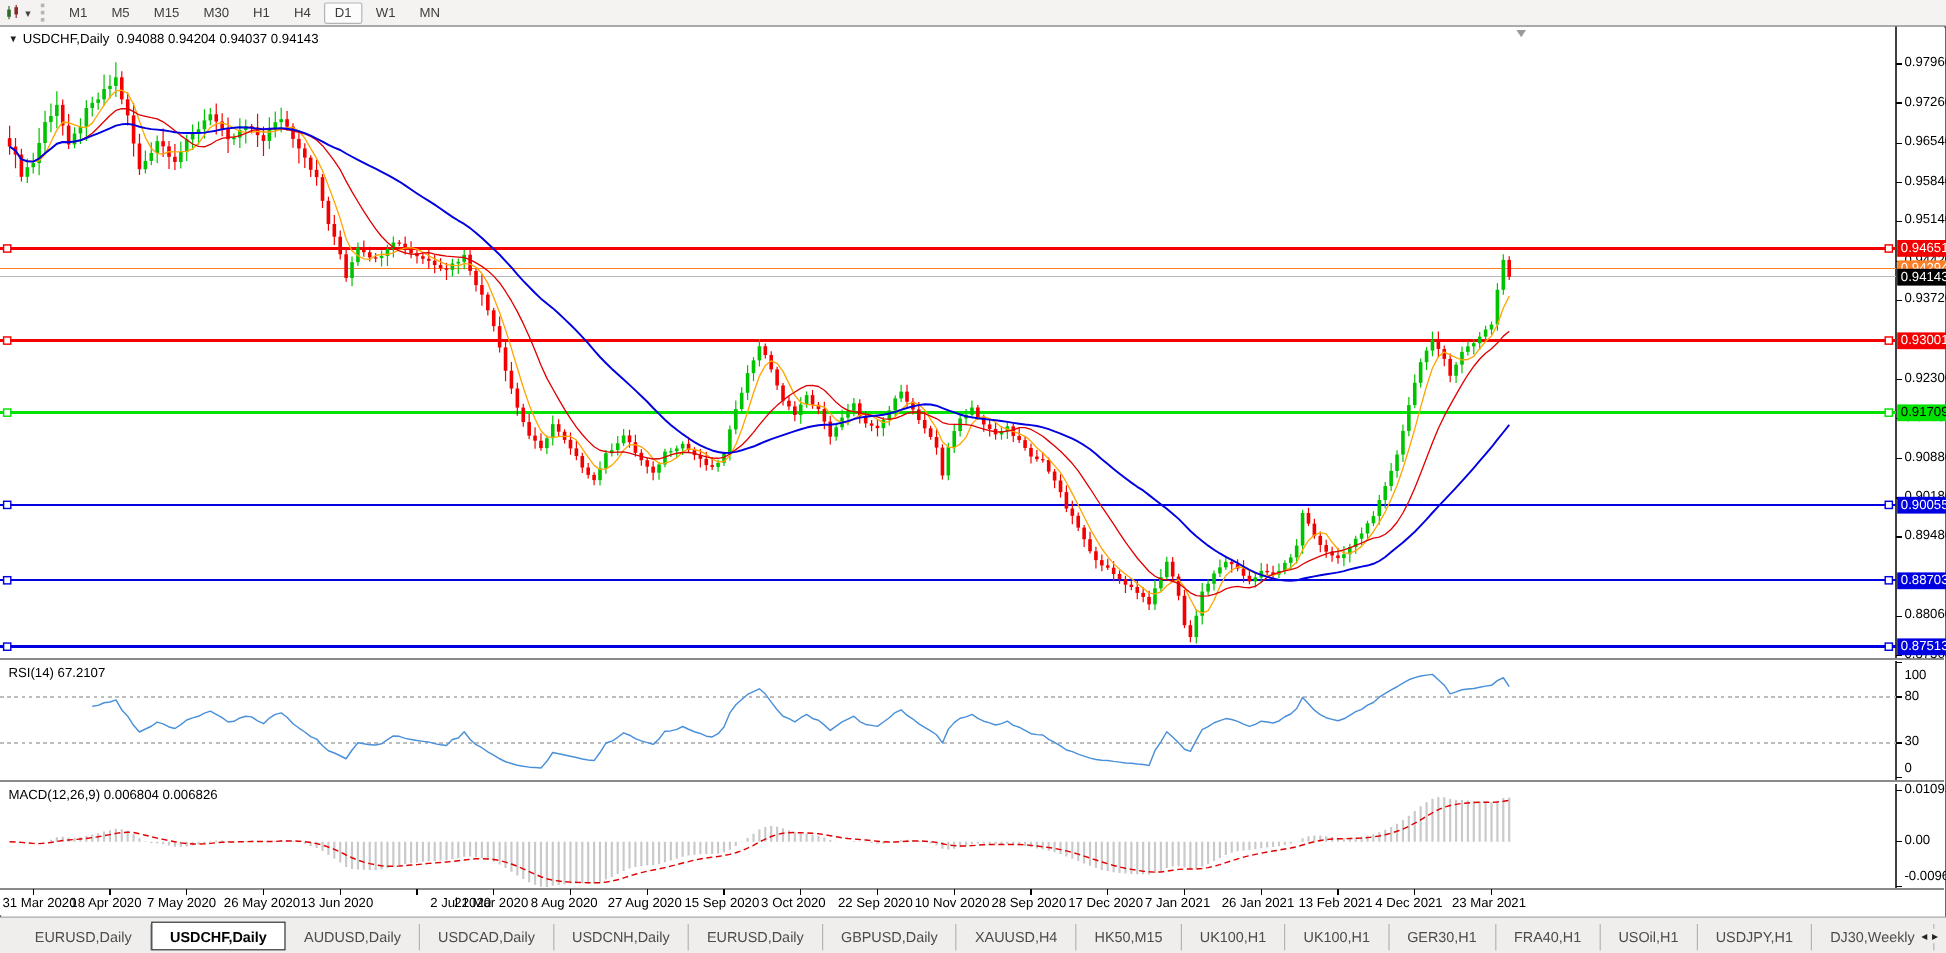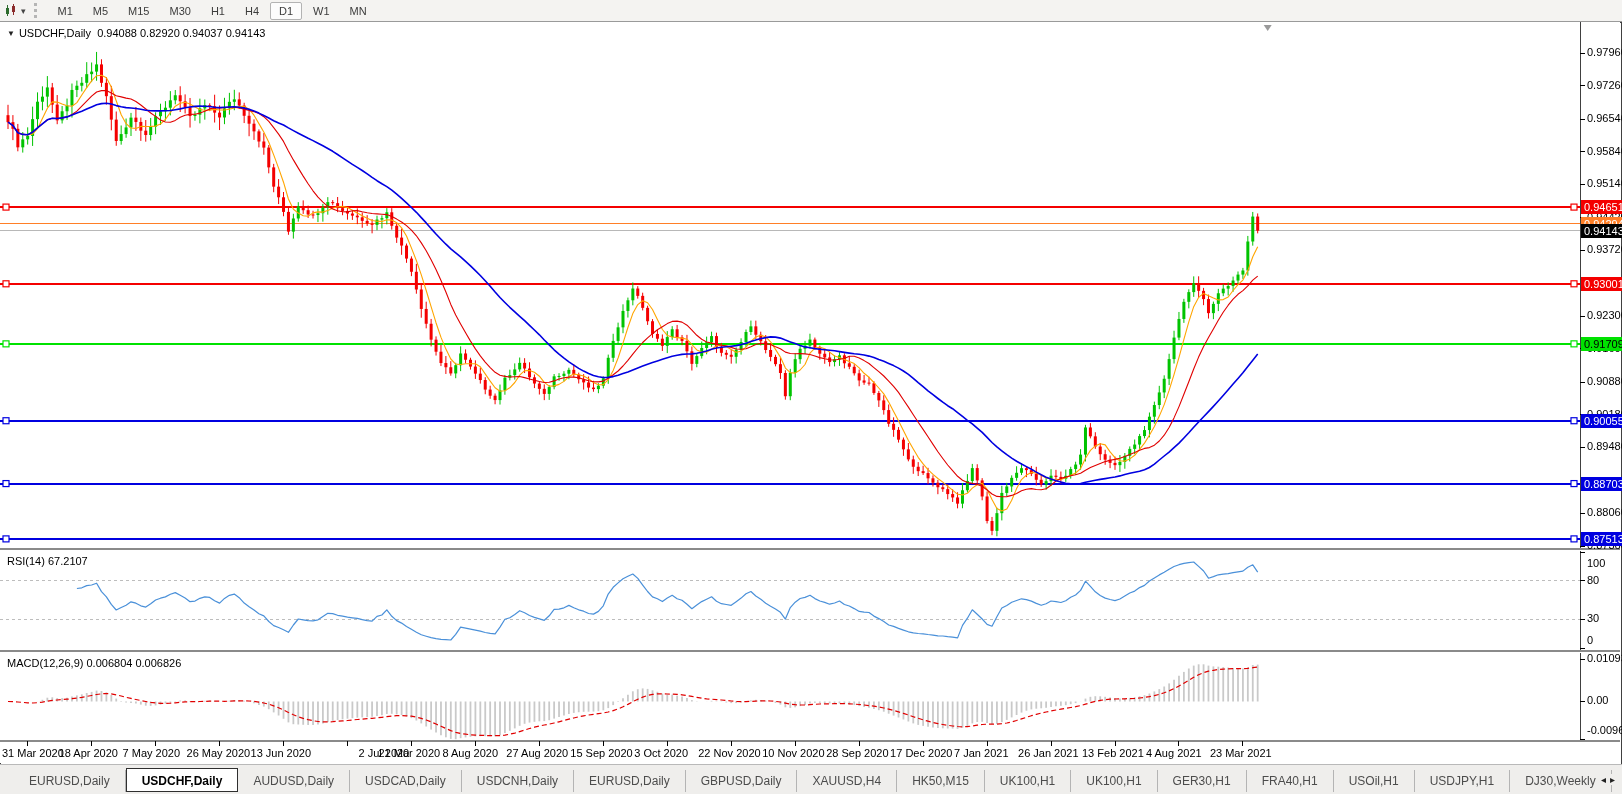--- a/index.html
+++ b/index.html
@@ -887,21 +887,21 @@
       <line x1="859.16" y1="741" x2="859.16" y2="746" stroke="#000" stroke-width="1" shape-rendering="crispEdges"></line>
       <line x1="923.12" y1="741" x2="923.12" y2="746" stroke="#000" stroke-width="1" shape-rendering="crispEdges"></line>
       <line x1="987.08" y1="741" x2="987.08" y2="746" stroke="#000" stroke-width="1" shape-rendering="crispEdges"></line>
       <line x1="1051.04" y1="741" x2="1051.04" y2="746" stroke="#000" stroke-width="1" shape-rendering="crispEdges"></line>
       <line x1="1115" y1="741" x2="1115" y2="746" stroke="#000" stroke-width="1" shape-rendering="crispEdges"></line>
       <line x1="1178.96" y1="741" x2="1178.96" y2="746" stroke="#000" stroke-width="1" shape-rendering="crispEdges"></line>
       <line x1="1242.92" y1="741" x2="1242.92" y2="746" stroke="#000" stroke-width="1" shape-rendering="crispEdges"></line>
     </svg>
 
   <div class="pane-label" style="left:7px;top:27px;">
-    <span class="tri">▼</span><span>USDCHF,Daily</span>&nbsp;&nbsp;<span>0.94088</span>&nbsp;<span>0.82920</span>&nbsp;<span>0.94037</span>&nbsp;<span>0.94143</span>
+    <span class="tri">▼</span><span>USDCHF,Daily</span>&nbsp;&nbsp;<span>0.94088</span>&nbsp;<span>0.94204</span>&nbsp;<span>0.94037</span>&nbsp;<span>0.94143</span>
   </div>
   <div class="pane-label" style="left:7px;top:555px;">
     <span>RSI(14)</span>&nbsp;<span>67.2107</span>
   </div>
   <div class="pane-label" style="left:7px;top:657px;">
     <span>MACD(12,26,9)</span>&nbsp;<span>0.006804</span>&nbsp;<span>0.006826</span>
   </div>
 
   <div id="price-axis">
       <div class="tick-label" style="top: 46.2841px;">0.97960</div>
@@ -941,28 +941,28 @@
       <div class="date-label" style="left: 58.64px; top: 747px;">18 Apr 2020</div>
       <div class="date-label" style="left: 122.6px; top: 747px;">7 May 2020</div>
       <div class="date-label" style="left: 186.56px; top: 747px;">26 May 2020</div>
       <div class="date-label" style="left: 250.52px; top: 747px;">13 Jun 2020</div>
       <div class="date-label" style="left: 314.48px; top: 747px; margin-left: 44px;">2 Jul 2020</div>
       <div class="date-label" style="left: 378.44px; top: 747px;">21 Mar 2020</div>
       <div class="date-label" style="left: 442.4px; top: 747px;">8 Aug 2020</div>
       <div class="date-label" style="left: 506.36px; top: 747px; text-align: center;">27 Aug 2020</div>
       <div class="date-label" style="left: 570.32px; top: 747px;">15 Sep 2020</div>
       <div class="date-label" style="left: 634.28px; top: 747px;">3 Oct 2020</div>
-      <div class="date-label" style="left: 698.24px; top: 747px;">22 Nov 2020</div>
+      <div class="date-label" style="left: 698.24px; top: 747px;">22 Sep 2020</div>
       <div class="date-label" style="left: 762.2px; top: 747px;">10 Nov 2020</div>
       <div class="date-label" style="left: 826.16px; top: 747px;">28 Sep 2020</div>
       <div class="date-label" style="left: 890.12px; top: 747px;">17 Dec 2020</div>
       <div class="date-label" style="left: 954.08px; top: 747px;">7 Jan 2021</div>
       <div class="date-label" style="left: 1018.04px; top: 747px;">26 Jan 2021</div>
       <div class="date-label" style="left: 1082px; top: 747px;">13 Feb 2021</div>
-      <div class="date-label" style="left: 1145.96px; top: 747px;">4 Aug 2021</div>
+      <div class="date-label" style="left: 1145.96px; top: 747px;">4 Dec 2021</div>
       <div class="date-label" style="left: 1209.92px; top: 747px;">23 Mar 2021</div>
     </div>
 
   <div id="tabbar">
     <div id="tabs">
         <div class="tab">EURUSD,Daily</div>
         <div class="tab active">USDCHF,Daily</div>
         <div class="tab">AUDUSD,Daily</div>
         <div class="tab">USDCAD,Daily</div>
         <div class="tab">USDCNH,Daily</div>

